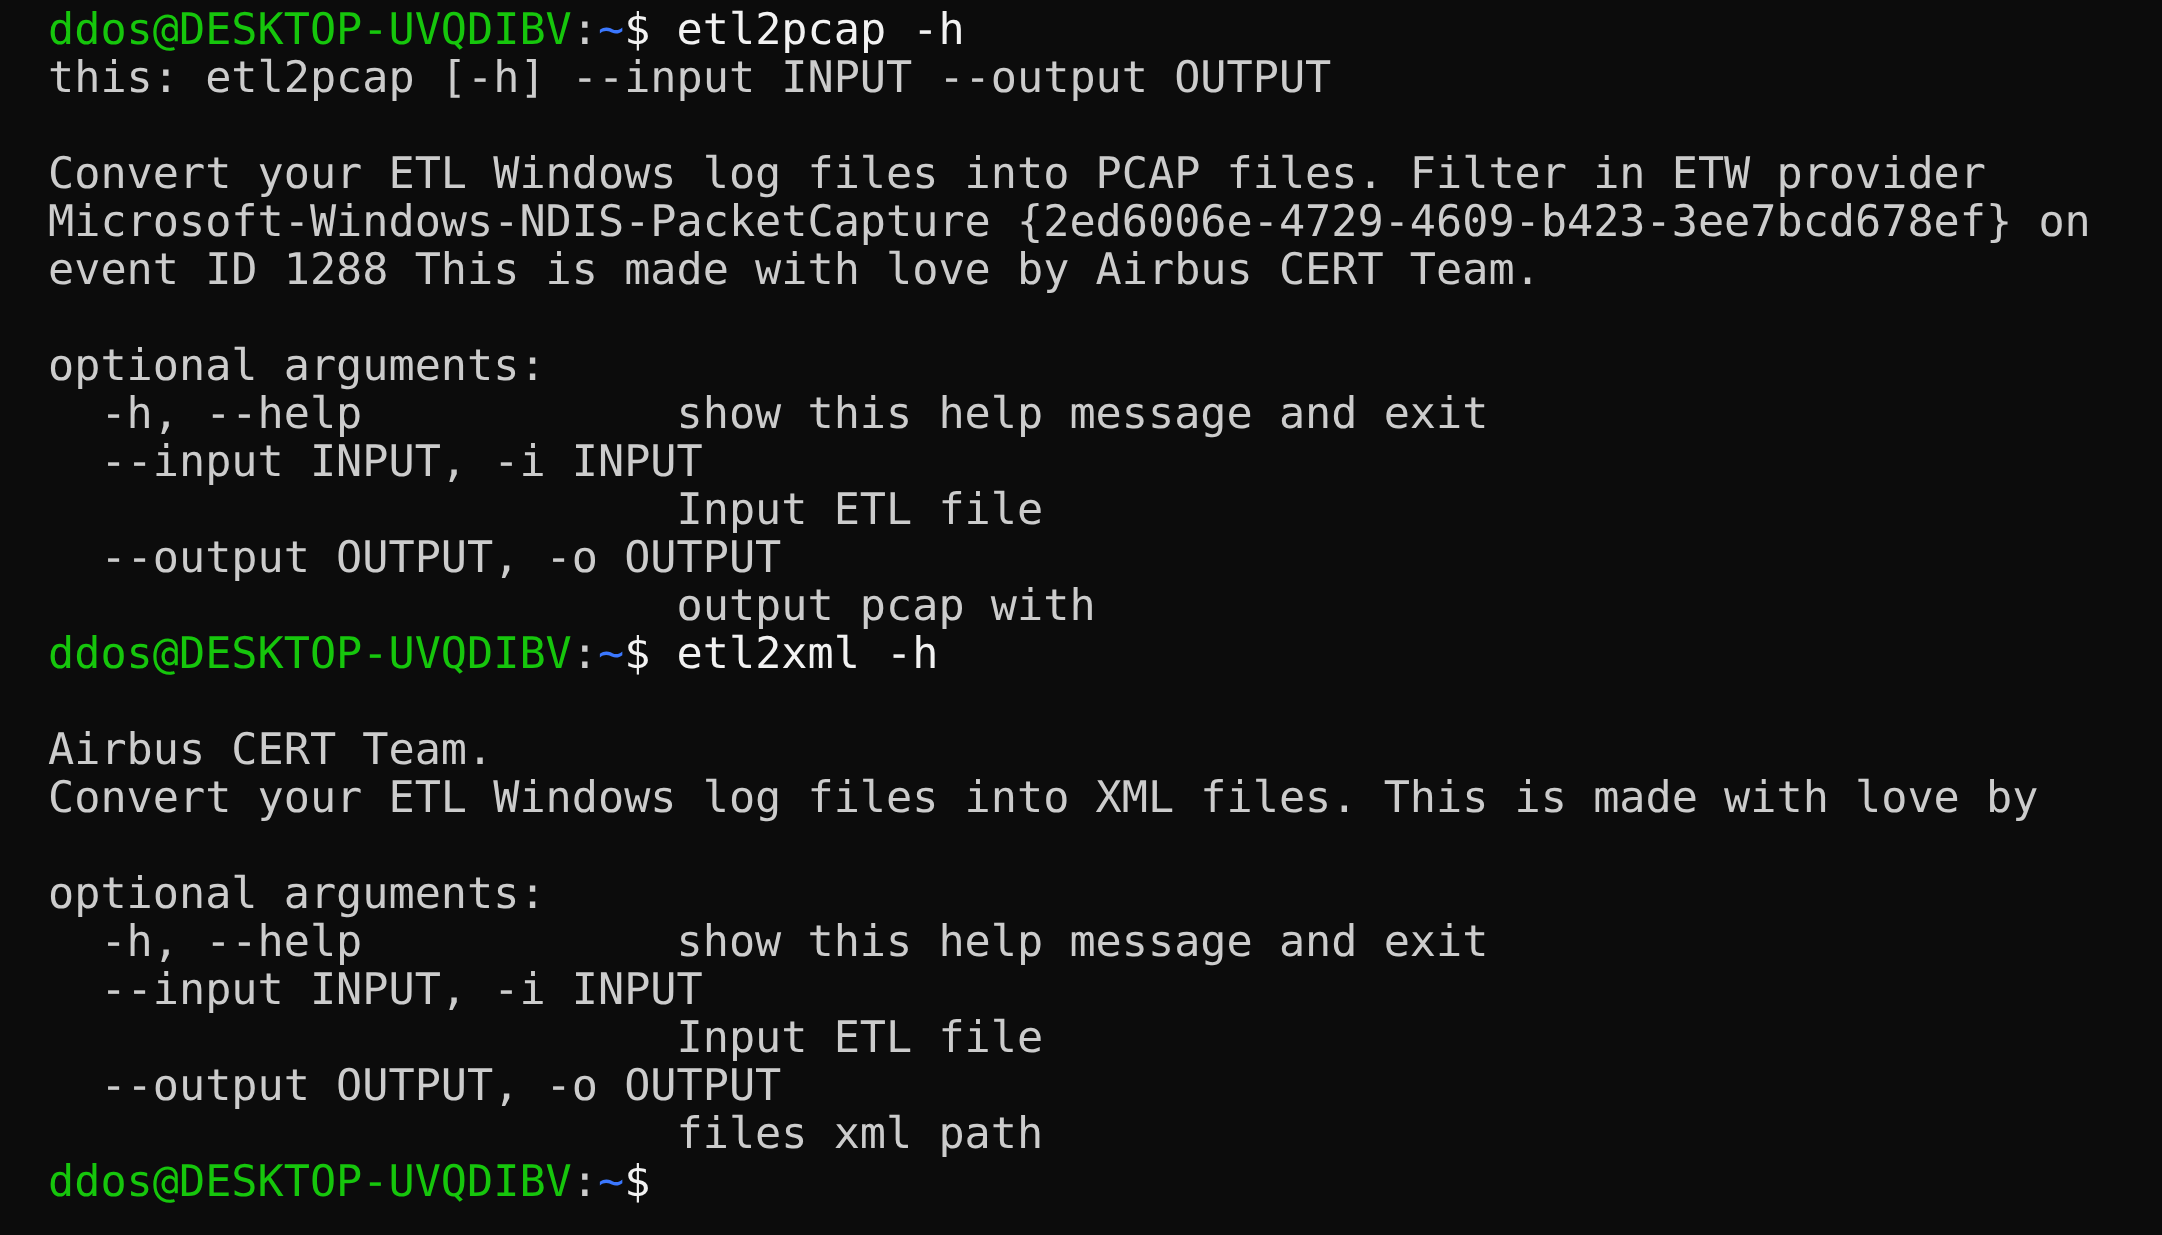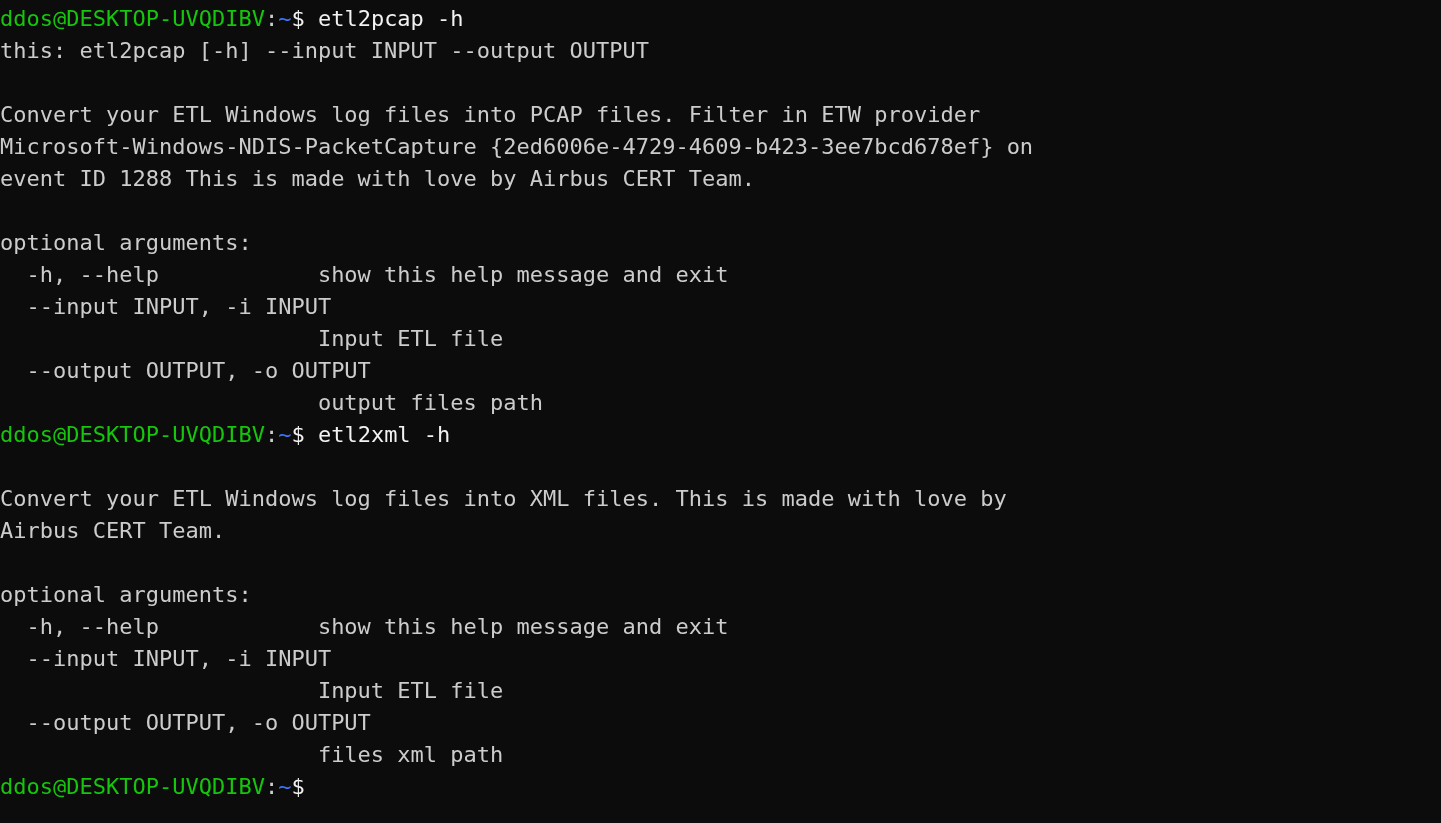--- a/index.html
+++ b/index.html
@@ -24,25 +24,26 @@
   }
   .screen {
     position: absolute;
     top: 3px;
     left: 0;
     width: 1441px;
   }
   .line {
     height: 32px;
     line-height: 32px;
-    font-size: 22px;
+    font-size: 29px;
     letter-spacing: 0px;
     white-space: pre;
     color: #cccccc;
     font-family: "DejaVu Sans Mono", "Liberation Mono", monospace;
+    padding-left: 32px;
   }
   .line.blank {
     color: transparent;
   }
   .seg { white-space: pre; }
   .seg-green  { color: #16c60c; }
   .seg-blue   { color: #3b78ff; }
   .seg-white  { color: #cccccc; }
   .seg-bright { color: #f2f2f2; }
 </style>
@@ -56,25 +57,25 @@
       <div class="line blank"><span class="seg seg-white"></span></div>
       <div class="line"><span class="seg seg-white">Convert your ETL Windows log files into PCAP files. Filter in ETW provider</span></div>
       <div class="line"><span class="seg seg-white">Microsoft-Windows-NDIS-PacketCapture {2ed6006e-4729-4609-b423-3ee7bcd678ef} on</span></div>
       <div class="line"><span class="seg seg-white">event ID 1288 This is made with love by Airbus CERT Team.</span></div>
       <div class="line blank"><span class="seg seg-white"></span></div>
       <div class="line"><span class="seg seg-white">optional arguments:</span></div>
       <div class="line"><span class="seg seg-white">  -h, --help            show this help message and exit</span></div>
       <div class="line"><span class="seg seg-white">  --input INPUT, -i INPUT</span></div>
       <div class="line"><span class="seg seg-white">                        Input ETL file</span></div>
       <div class="line"><span class="seg seg-white">  --output OUTPUT, -o OUTPUT</span></div>
-      <div class="line"><span class="seg seg-white">                        output files path</span></div>
+      <div class="line"><span class="seg seg-white">                        output pcap with</span></div>
       <div class="line"><span class="seg seg-green">ddos@DESKTOP-UVQDIBV</span><span class="seg seg-white">:</span><span class="seg seg-blue">~</span><span class="seg seg-bright">$</span><span class="seg seg-bright"> etl2xml -h</span></div>
       <div class="line blank"><span class="seg seg-white"></span></div>
+      <div class="line"><span class="seg seg-white">Airbus CERT Team.</span></div>
       <div class="line"><span class="seg seg-white">Convert your ETL Windows log files into XML files. This is made with love by</span></div>
-      <div class="line"><span class="seg seg-white">Airbus CERT Team.</span></div>
       <div class="line blank"><span class="seg seg-white"></span></div>
       <div class="line"><span class="seg seg-white">optional arguments:</span></div>
       <div class="line"><span class="seg seg-white">  -h, --help            show this help message and exit</span></div>
       <div class="line"><span class="seg seg-white">  --input INPUT, -i INPUT</span></div>
       <div class="line"><span class="seg seg-white">                        Input ETL file</span></div>
       <div class="line"><span class="seg seg-white">  --output OUTPUT, -o OUTPUT</span></div>
       <div class="line"><span class="seg seg-white">                        files xml path</span></div>
       <div class="line"><span class="seg seg-green">ddos@DESKTOP-UVQDIBV</span><span class="seg seg-white">:</span><span class="seg seg-blue">~</span><span class="seg seg-bright">$</span><span class="seg seg-bright"></span></div>
     </div>
 </div>

